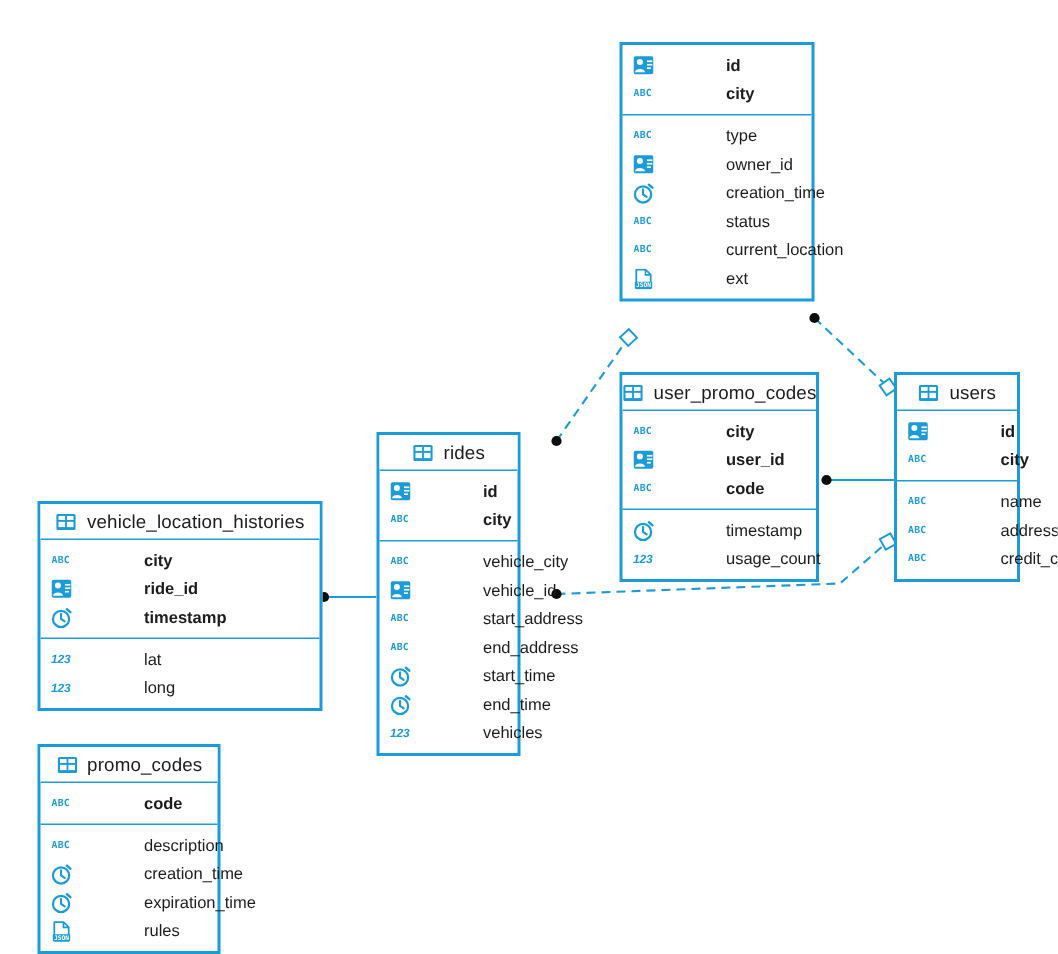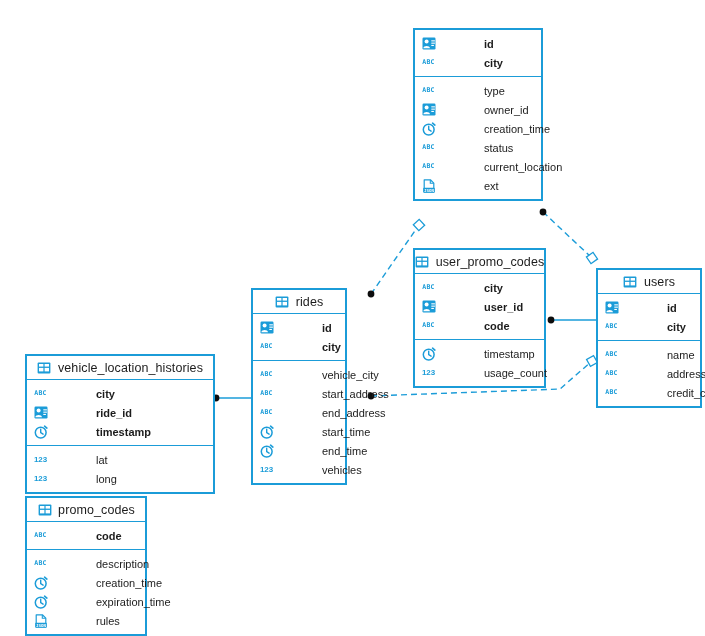--- a/index.html
+++ b/index.html
@@ -58,21 +58,21 @@
   .ficon svg{display:block;}
 
   .abc-ico{
     font-family:"DejaVu Sans Mono", monospace;
     font-size:6.5px;font-weight:bold;color:#1b9cd8;
     letter-spacing:0.2px;line-height:1;
   }
   .num-ico{
     font-family:"Liberation Sans", sans-serif;
     font-size:8px;font-weight:bold;color:#1b9cd8;
-    letter-spacing:-0.1px;line-height:1;
+    letter-spacing:-0.1px;line-height:1;font-style:italic;
   }
 
   
 </style>
 </head>
 <body>
 
 <div id="canvas">
 
   <svg id="edges" viewBox="0 0 705 636" xmlns="http://www.w3.org/2000/svg">
@@ -230,21 +230,21 @@
           <span class="field-name">timestamp</span>
         </div>
         <div class="field-row">
           <span class="ficon">
             <span class="num-ico">123</span>
           </span>
           <span class="field-name">usage_count</span>
         </div>
       </div>
     </div>
-    <div class="table-node" style="left: 596px; top: 248px; width: 106px; margin-top: 20px;">
+    <div class="table-node" style="left: 596px; top: 248px; width: 84px;">
       <div class="tbl-header">
         <span class="ficon">
           <svg width="14" height="12" viewBox="0 0 14 12">
     <rect x="0.6" y="0.6" width="12.8" height="10.8" rx="1" fill="#1b9cd8"></rect>
     <rect x="2.0" y="2.0" width="4.4" height="2.6" fill="#ffffff"></rect>
     <rect x="7.6" y="2.0" width="4.4" height="2.6" fill="#ffffff"></rect>
     <rect x="2.0" y="5.9" width="4.4" height="3.5" fill="#ffffff"></rect>
     <rect x="7.6" y="5.9" width="4.4" height="3.5" fill="#ffffff"></rect>
   </svg>
         </span>
@@ -328,20 +328,33 @@
       </div>
       <div class="field-group">
         <div class="field-row">
           <span class="ficon">
             <span class="abc-ico">ABC</span>
           </span>
           <span class="field-name">vehicle_city</span>
         </div>
         <div class="field-row">
           <span class="ficon">
+            <svg width="14" height="13" viewBox="0 0 14 13">
+    <rect x="0.5" y="0.5" width="13" height="12" rx="1.2" fill="#1b9cd8"></rect>
+    <circle cx="4.6" cy="4.4" r="2.0" fill="#ffffff"></circle>
+    <path d="M1.3 11.2 C1.7 8.3 7.6 8.3 8.0 11.2 Z" fill="#ffffff"></path>
+    <rect x="9.3" y="3.3" width="3.6" height="1.1" fill="#ffffff"></rect>
+    <rect x="9.3" y="5.6" width="3.6" height="1.1" fill="#ffffff"></rect>
+    <rect x="9.3" y="7.9" width="2.6" height="1.1" fill="#ffffff"></rect>
+  </svg>
+          </span>
+          <span class="field-name">vehicle_id</span>
+        </div>
+        <div class="field-row">
+          <span class="ficon">
             <span class="abc-ico">ABC</span>
           </span>
           <span class="field-name">start_address</span>
         </div>
         <div class="field-row">
           <span class="ficon">
             <span class="abc-ico">ABC</span>
           </span>
           <span class="field-name">end_address</span>
         </div>
@@ -366,21 +379,21 @@
           <span class="field-name">end_time</span>
         </div>
         <div class="field-row">
           <span class="ficon">
             <span class="num-ico">123</span>
           </span>
           <span class="field-name">vehicles</span>
         </div>
       </div>
     </div>
-    <div class="table-node" style="left: 25px; top: 354px; width: 190px;">
+    <div class="table-node" style="left: 25px; top: 334px; width: 190px;">
       <div class="tbl-header">
         <span class="ficon">
           <svg width="14" height="12" viewBox="0 0 14 12">
     <rect x="0.6" y="0.6" width="12.8" height="10.8" rx="1" fill="#1b9cd8"></rect>
     <rect x="2.0" y="2.0" width="4.4" height="2.6" fill="#ffffff"></rect>
     <rect x="7.6" y="2.0" width="4.4" height="2.6" fill="#ffffff"></rect>
     <rect x="2.0" y="5.9" width="4.4" height="3.5" fill="#ffffff"></rect>
     <rect x="7.6" y="5.9" width="4.4" height="3.5" fill="#ffffff"></rect>
   </svg>
         </span>

